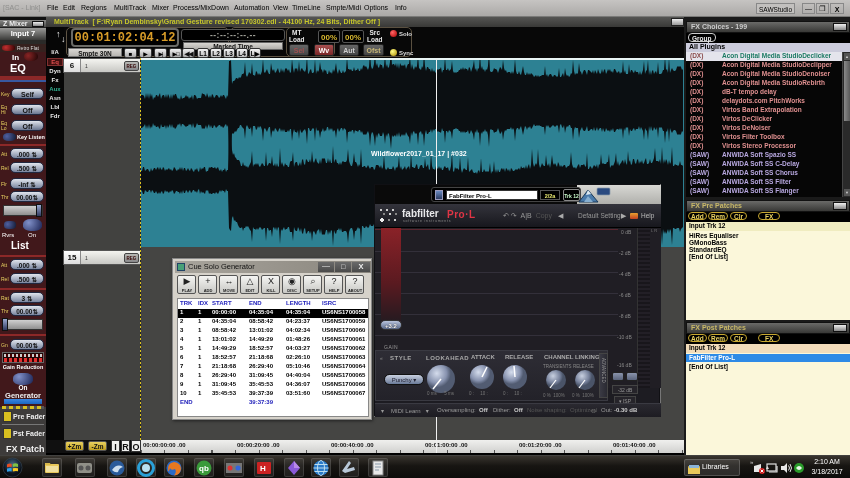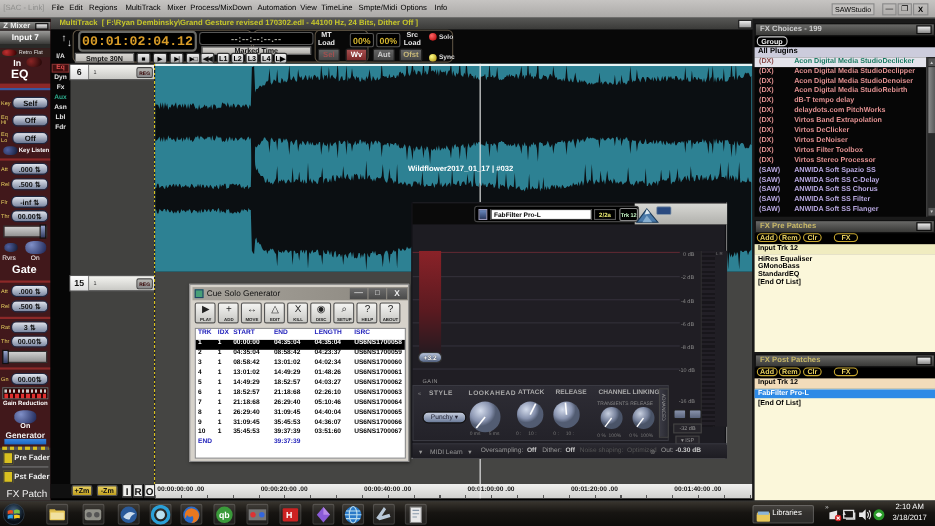--- a/index.html
+++ b/index.html
@@ -118,21 +118,21 @@
  <span class="a tc" style="left:10px;top:161px;width:34px;height:11px;border-radius:5px;background:linear-gradient(#e0e4ec,#7a86a0);border:1px solid #202840;font-size:6.5px;font-weight:bold;color:#111;line-height:11px">-inf&nbsp;⇅</span>
  <span class="a" style="left:1px;top:177px;font-size:5px;color:#e8d060">Thr</span>
  <span class="a tc" style="left:10px;top:174px;width:34px;height:11px;border-radius:5px;background:linear-gradient(#e0e4ec,#7a86a0);border:1px solid #202840;font-size:6.5px;font-weight:bold;color:#111;line-height:11px">00.00⇅</span>
  <span class="a" style="left:3px;top:188px;width:40px;height:11px;background:linear-gradient(#d0d0d0,#909090);border:1px solid #333"></span>
  <span class="a" style="left:36px;top:187px;width:6px;height:13px;background:linear-gradient(#99a8d0,#303a60);border:1px solid #111"></span>
 
  <span class="a" style="left:4px;top:204px;width:12px;height:8px;border-radius:40%;background:radial-gradient(circle at 30% 40%,#5060a0,#101830)"></span>
  <span class="a" style="left:23px;top:202px;width:19px;height:12px;border-radius:40%;background:radial-gradient(circle at 30% 30%,#8090c8,#182050)"></span>
  <span class="a" style="left:2px;top:215px;font-size:6px">Rvrs</span>
  <span class="a" style="left:28px;top:215px;font-size:6px">On</span>
- <span class="a" style="left:11px;top:223px;font-size:10px;font-weight:bold">Gate</span>
+ <span class="a" style="left:11px;top:223px;font-size:10px;font-weight:bold">List</span>
  <div class="a" style="left:0;top:238px;width:46px;height:2px;background:#8c2828"></div>
 
  <span class="a" style="left:1px;top:245px;font-size:5px;color:#e8d060">Att</span>
  <span class="a tc" style="left:10px;top:242px;width:34px;height:11px;border-radius:5px;background:linear-gradient(#e0e4ec,#7a86a0);border:1px solid #202840;font-size:6.5px;font-weight:bold;color:#111;line-height:11px">.000&nbsp;⇅</span>
  <span class="a" style="left:1px;top:259px;font-size:5px;color:#e8d060">Rel</span>
  <span class="a tc" style="left:10px;top:256px;width:34px;height:11px;border-radius:5px;background:linear-gradient(#e0e4ec,#7a86a0);border:1px solid #202840;font-size:6.5px;font-weight:bold;color:#111;line-height:11px">.500&nbsp;⇅</span>
  <div class="a" style="left:0;top:271px;width:46px;height:2px;background:#8c2828"></div>
  <span class="a" style="left:1px;top:278px;font-size:5px;color:#e8d060">Rat</span>
  <span class="a tc" style="left:10px;top:275px;width:34px;height:11px;border-radius:5px;background:linear-gradient(#e0e4ec,#7a86a0);border:1px solid #202840;font-size:6.5px;font-weight:bold;color:#111;line-height:11px">3&nbsp;⇅</span>
  <span class="a" style="left:1px;top:291px;font-size:5px;color:#e8d060">Thr</span>
@@ -152,21 +152,21 @@
  <div class="a tc" style="left:0;top:374px;width:46px;font-size:7.5px;font-weight:bold;color:#eee">Generator</div>
 
  <div class="a" style="left:0;top:390px;width:46px;height:48px;background:#3d3b3a"></div>
  <div class="a" style="left:4px;top:382px;width:38px;height:5px;background:linear-gradient(#3a86e0,#1a66c0)"></div>
  <div class="a" style="left:2px;top:389px;width:42px;height:3px;background:repeating-linear-gradient(90deg,#d8c020 0 4px,#555 4px 7px)"></div>
  <span class="a" style="left:3px;top:394px;width:9px;height:11px;background:#d8c020;border:1px solid #333"></span>
  <span class="a" style="left:13px;top:396px;font-size:7px;font-weight:bold;color:#eee;white-space:nowrap">Pre Fader</span>
  <div class="a" style="left:2px;top:407px;width:42px;height:1px;background:#777"></div>
  <span class="a" style="left:3px;top:411px;width:9px;height:11px;background:#d8c020;border:1px solid #333"></span>
  <span class="a" style="left:13px;top:413px;font-size:7px;font-weight:bold;color:#eee;white-space:nowrap">Pst Fader</span>
- <span class="a" style="left:6px;top:427px;font-size:9px;font-weight:normal;color:#f0f0f0;white-space:nowrap">FX Patch</span>
+ <span class="a" style="left:6px;top:427px;font-size:9px;font-weight:bold;color:#f0f0f0;white-space:nowrap">FX Patch</span>
 </div>
 
 <div class="a" style="left:46px;top:27px;width:18px;height:426px;background:#060606;color:#e8e8e8;font-size:6px;font-weight:bold">
  <div class="a tc" style="left:0;top:22px;width:18px">I/A</div>
  <div class="a tc" style="left:1px;top:31px;width:16px;background:#401010;color:#e05050;border:1px solid #803030">Eq</div>
  <div class="a tc" style="left:0;top:41px;width:18px">Dyn</div>
  <div class="a tc" style="left:0;top:50px;width:18px">Fx</div>
  <div class="a tc" style="left:0;top:59px;width:18px;color:#30b090">Aux</div>
  <div class="a tc" style="left:0;top:68px;width:18px">Asn</div>
  <div class="a tc" style="left:0;top:77px;width:18px">Lbl</div>
@@ -370,20 +370,36 @@
    <span class="a tc" style="left:131px;top:1px;width:17px;height:12px;background:#000;border:1px solid #888;border-radius:2px;color:#cfc;font-size:5px;font-weight:bold;line-height:12px">Trk 12</span>
   </div>
   <svg class="a" style="left:202px;top:1px" width="42" height="17">
           <polygon points="2,16 11,4 21,16" fill="#4a7aaa" stroke="#1a3a5a"></polygon>
           <polygon points="7,16 11,10 16,16" fill="#86aed0"></polygon>
           <polygon points="11,4 14,8 9,9" fill="#dce8f0"></polygon>
           <rect x="20" y="2" width="13" height="7" rx="1" fill="#2a4a80" stroke="#8899aa" stroke-width="0.7"></rect>
         </svg>
  </div>
 
+ <div class="a" style="left:0;top:19px;width:286px;height:24px;background:linear-gradient(#34343c,#17171d);border-bottom:1px solid #000">
+  <span class="a" style="left:4px;top:4px;width:20px;height:16px;background:
+    radial-gradient(circle 1.5px at 2px 2px,#ccc 95%,transparent),radial-gradient(circle 1.5px at 8px 2px,#ccc 95%,transparent),radial-gradient(circle 1.5px at 14px 2px,#ccc 95%,transparent),
+    radial-gradient(circle 1.5px at 5px 6px,#888 95%,transparent),radial-gradient(circle 1.5px at 11px 6px,#ccc 95%,transparent),radial-gradient(circle 1.5px at 17px 6px,#888 95%,transparent),
+    radial-gradient(circle 2px at 3px 12px,#eee 95%,transparent),radial-gradient(circle 1.5px at 10px 12px,#888 95%,transparent),radial-gradient(circle 1.5px at 16px 12px,#ccc 95%,transparent)"></span>
+  <span class="a" style="left:27px;top:4px;font-size:10px;font-weight:bold;color:#e8e8ea">fabfilter</span>
+  <span class="a" style="left:28px;top:15px;font-size:3.5px;color:#888;letter-spacing:.8px">software instruments</span>
+  <span class="a" style="left:72px;top:5px;font-size:10px;font-weight:bold;color:#e03545;letter-spacing:.5px">Pro·L</span>
+  <span class="a" style="left:128px;top:8px;font-size:7px;color:#999">↶&nbsp;↷&nbsp;&nbsp;A|B&nbsp;&nbsp;<span style="color:#555">Copy</span></span>
+  <span class="a" style="left:183px;top:8px;font-size:7px;color:#aaa">◀</span>
+  <span class="a" style="left:203px;top:8px;font-size:6.5px;color:#999">Default Setting</span>
+  <span class="a" style="left:246px;top:8px;font-size:7px;color:#aaa">▶</span>
+  <span class="a" style="left:255px;top:9px;width:8px;height:6px;background:linear-gradient(#e8a030,#c04020);border-radius:1px"></span>
+  <span class="a" style="left:266px;top:8px;font-size:6.5px;color:#bbb">Help</span>
+
+ </div>
 
  <div class="a" style="left:0;top:43px;width:286px;height:160px;background:#201e24;overflow:hidden">
   <div class="a" style="left:0;top:1px;width:243px;height:1px;background:#5a2730"></div>
   <div class="a" style="left:0;top:23px;width:243px;height:1px;background:#33303a"></div>
   <div class="a" style="left:0;top:44px;width:243px;height:1px;background:#33303a"></div>
   <div class="a" style="left:0;top:65px;width:243px;height:1px;background:#33303a"></div>
   <div class="a" style="left:0;top:86px;width:243px;height:1px;background:#33303a"></div>
   <div class="a" style="left:0;top:107px;width:243px;height:1px;background:#33303a"></div>
   <div class="a" style="left:6px;top:0px;width:20px;height:100px;background:linear-gradient(#8a2228,#5a1a20 55%,#2a1a20 90%,rgba(32,30,36,0))"></div>
   <span class="a tc" style="left:5px;top:92px;width:22px;height:10px;border-radius:5px;background:linear-gradient(#b8c4dc,#5a6a8a);border:1px solid #333;font-size:6px;font-weight:bold;color:#fff;line-height:10px;text-shadow:0 0 1px #000">+3.2</span>

